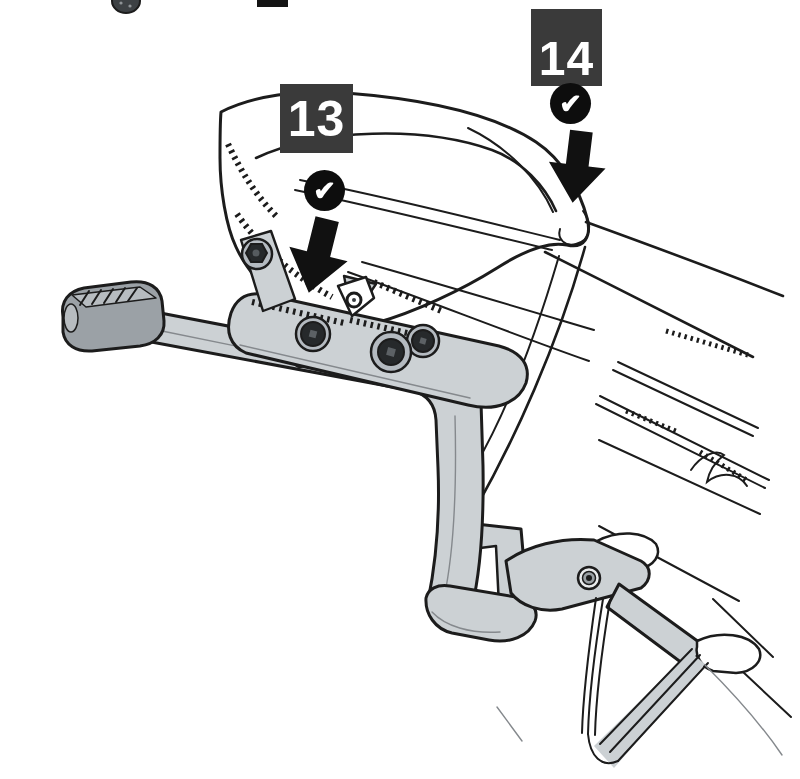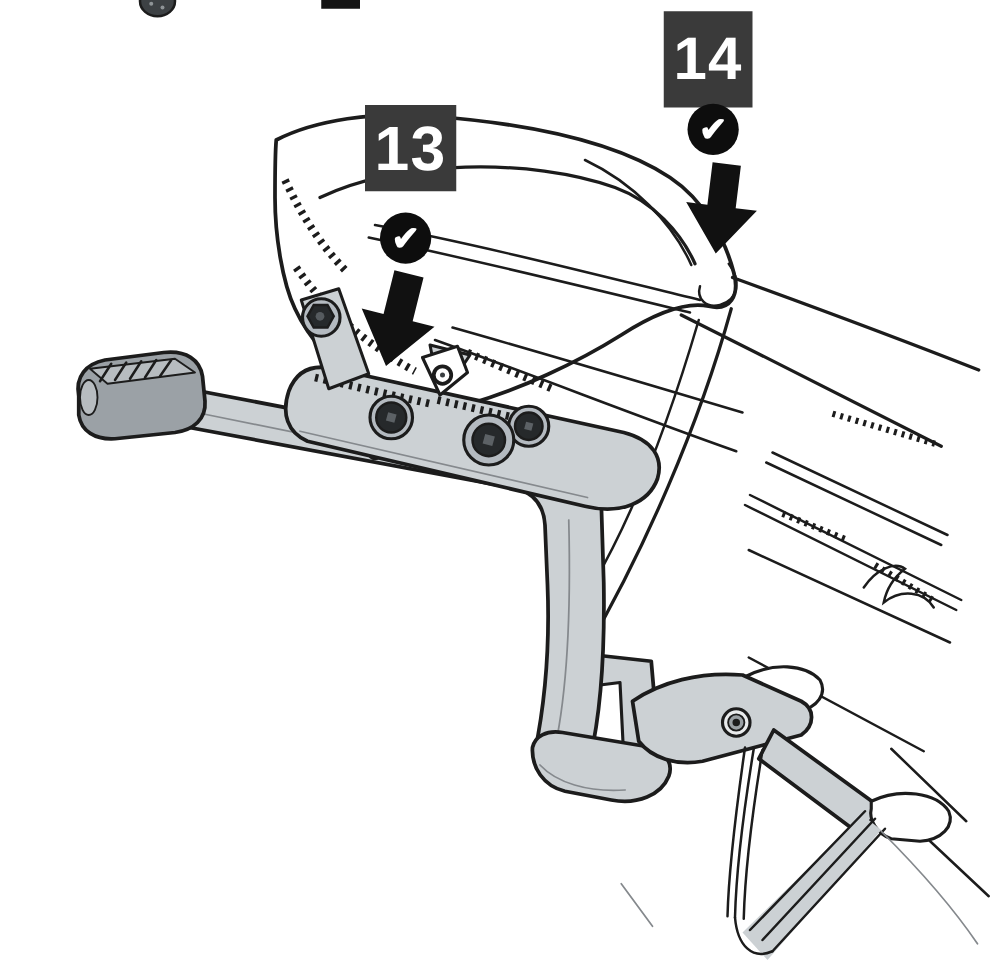--- a/index.html
+++ b/index.html
@@ -29,22 +29,22 @@
   .boltc{fill:var(--bolt);stroke:var(--ink);stroke-width:2;}
   .socket{fill:#5c6165;}
   .arrowp{fill:var(--arrow);}
   .grayband{fill:var(--metal);}
   
   .badge{
     position:absolute; background:var(--badge_bg); color:var(--badge_text);
     display:flex; align-items:center; justify-content:center;
     font-weight:700; letter-spacing:1px; user-select:none;
   }
-  .badge-13{left:292px; top:84px; width:73px; height:69px; font-size:50px;}
-  .badge-14{left:531px; top:9px;  width:71px; height:77px; font-size:48px;}
+  .badge-13{left:280px; top:84px; width:73px; height:69px; font-size:50px;}
+  .badge-14{left:531px; top:9px;  width:71px; height:77px; font-size:48px;align-items:flex-end;}
   .check{
     position:absolute; width:41px; height:41px; border-radius:50%;
     background:#0d0d0d; color:#ffffff; display:flex; align-items:center; justify-content:center;
     font-size:27px; font-weight:700; user-select:none;
   }
   .check-13{left:304px; top:170px;}
   .check-14{left:550px; top:83px;}
 </style>
 </head>
 <body>

